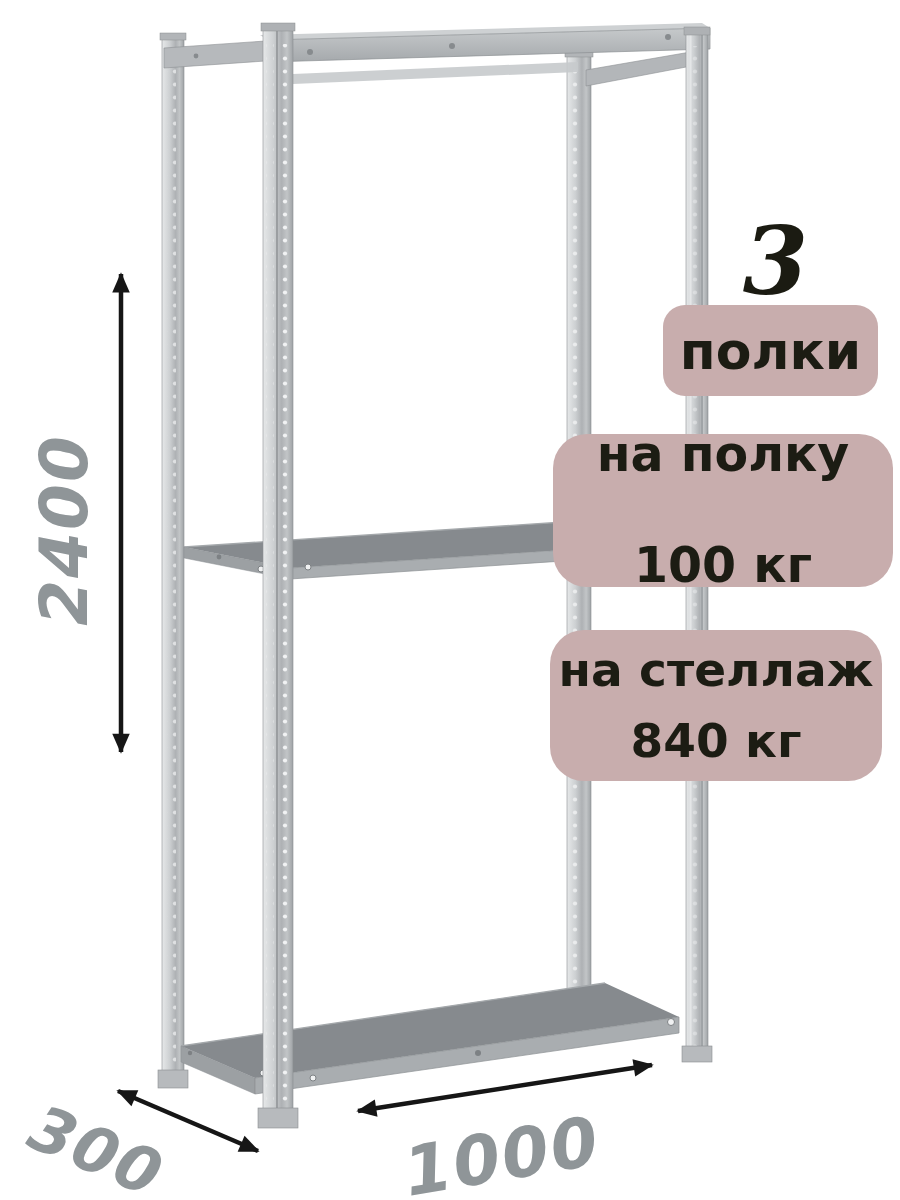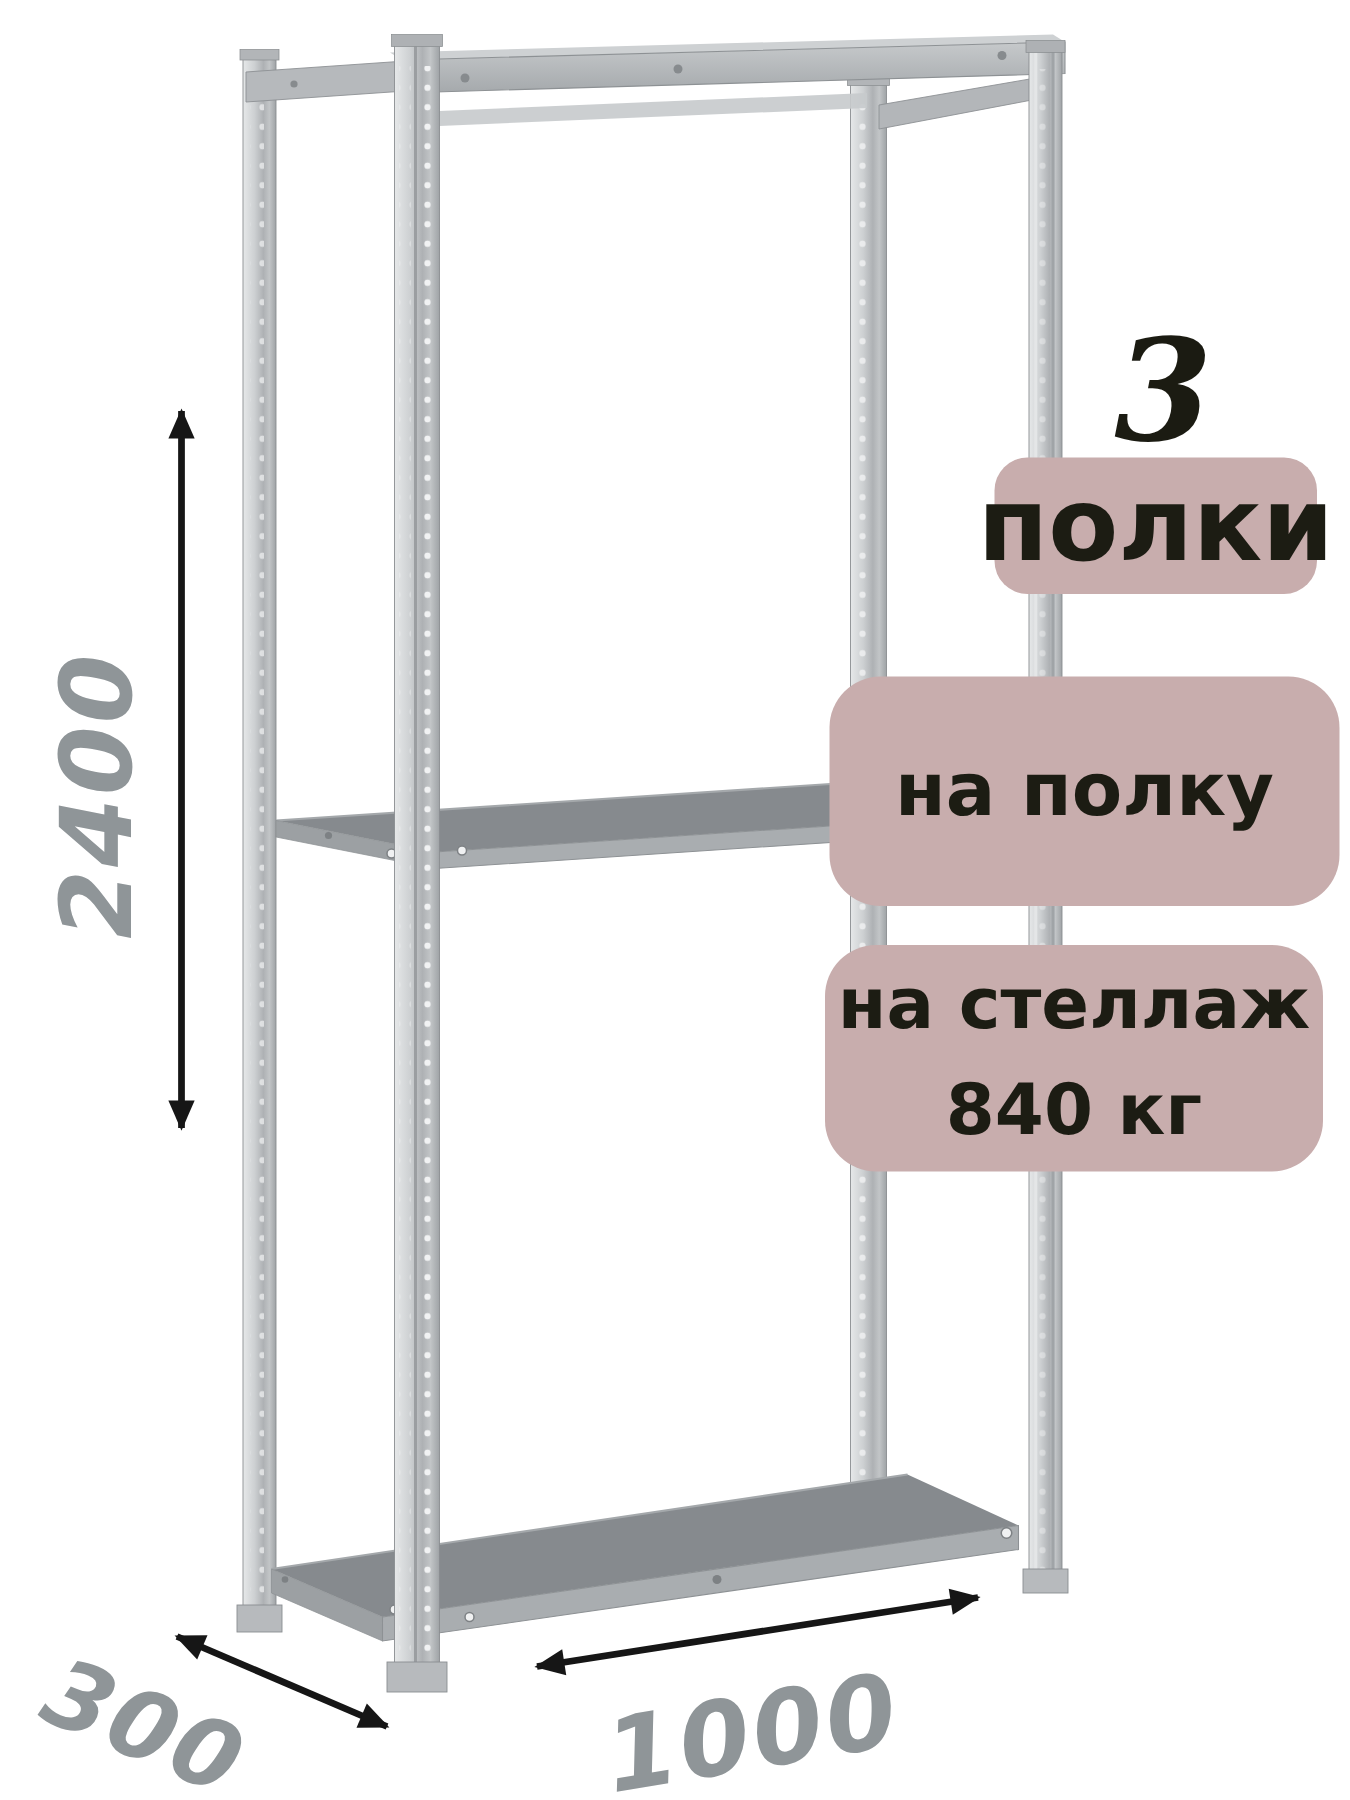--- a/index.html
+++ b/index.html
@@ -28,22 +28,22 @@
     font-weight:bold;font-size:94px;line-height:1.0;color:#1b1b12;
   }
 
   
   .badge{
     position:absolute;z-index:3;background:#c8adad;color:#1c1c13;
     font-weight:bold;display:flex;flex-direction:column;align-items:center;
     justify-content:center;text-align:center;white-space:nowrap;
   }
   .badge-count{left:663px;top:305px;width:215px;height:91px;border-radius:22px;
-    font-size:68px;}
-  .badge-shelf-load{left:553px;top:451px;width:340px;height:153px;border-radius:34px;
+    font-size:52px;}
+  .badge-shelf-load{left:553px;top:434px;width:340px;height:153px;border-radius:34px;
     font-size:49px;line-height:1.44;gap:40px;}
   .badge-rack-load{left:550px;top:630px;width:332px;height:151px;border-radius:34px;
     font-size:47px;line-height:1.5;}
 </style>
 </head>
 <body>
 
 <div class="stage">
 
   <svg class="rack-svg" viewBox="0 0 900 1200">
@@ -142,20 +142,21 @@
   <div class="dim dim-width">1000</div>
 
   <div class="count-number">3</div>
 
   <div class="badge badge-count">
     <span>полки</span>
   </div>
 
   <div class="badge badge-shelf-load">
     <span>на полку</span>
+    <span>100 кг</span>
   </div>
 
   <div class="badge badge-rack-load">
     <span>на стеллаж</span>
     <span>840 кг</span>
   </div>
 
 </div>
 
 </body></html>

